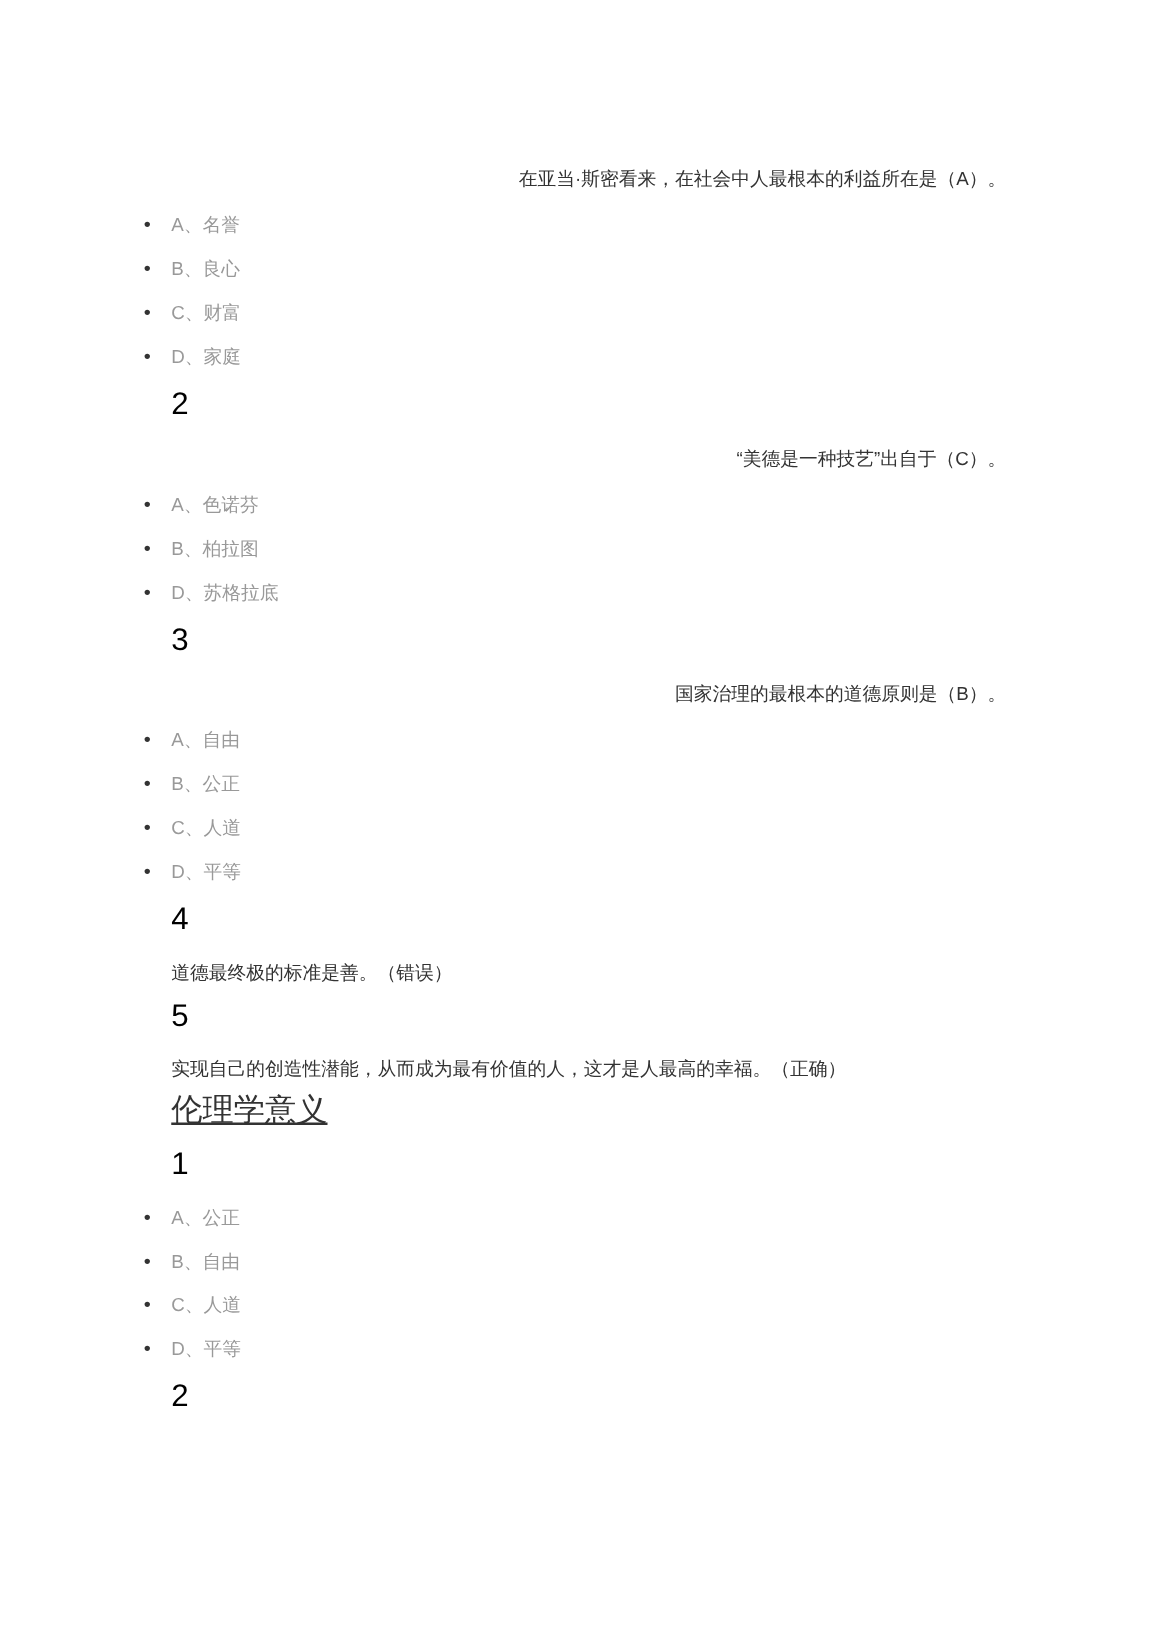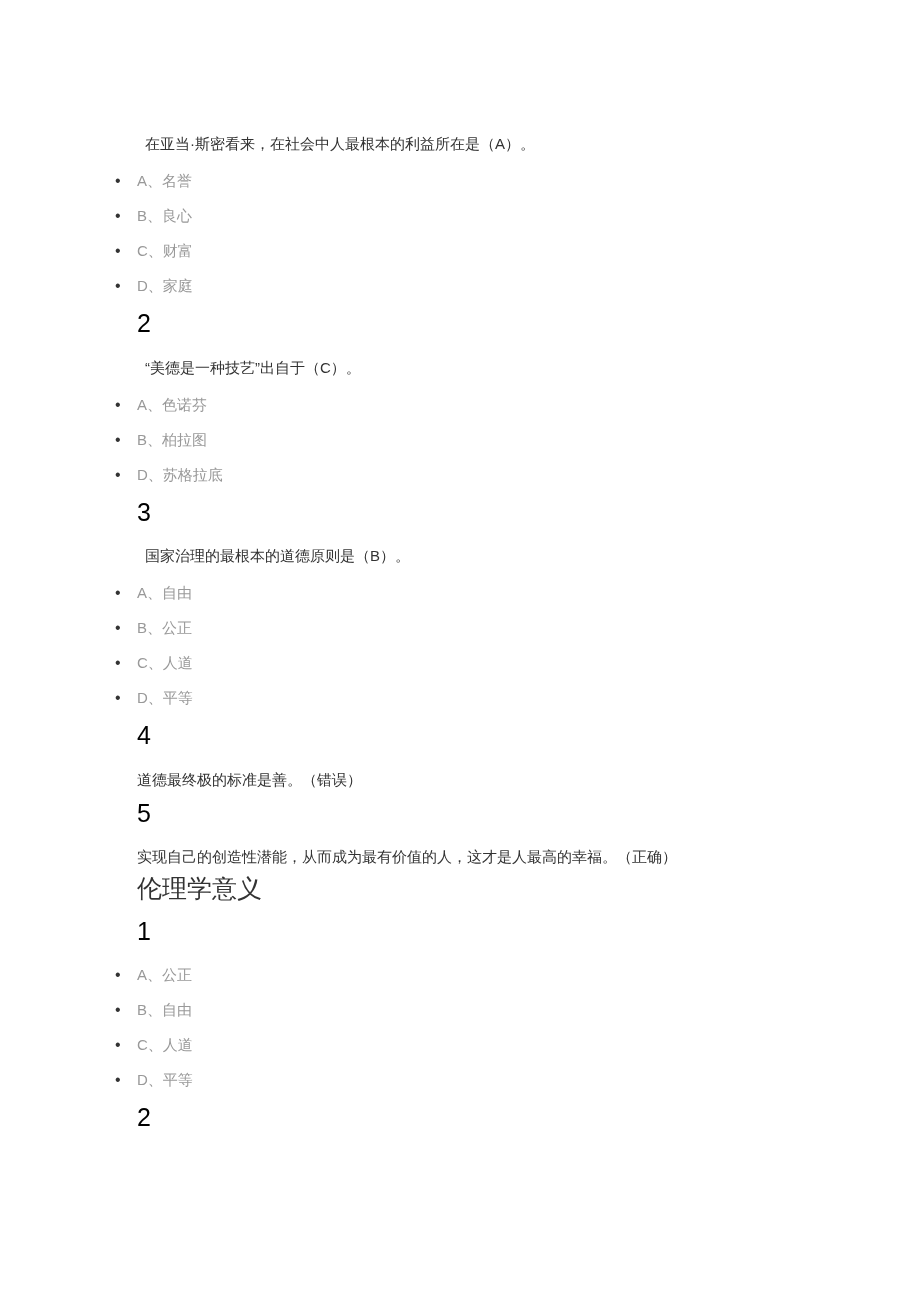--- a/index.html
+++ b/index.html
@@ -10,20 +10,21 @@
       padding: 130px 115px 60px 115px;
       font-size: 15px;
       line-height: 1.8;
       color: #333;
     }
     .question-text {
       color: #333;
       margin-bottom: 10px;
       text-indent: 2em;
       font-size: 15px;
+      text-align: right;
     }
     .options {
       list-style: none;
       margin-bottom: 8px;
     }
     .options li {
       position: relative;
       padding-left: 22px;
       margin-bottom: 8px;
       color: #999;
@@ -52,25 +53,27 @@
       font-weight: normal;
       margin: 4px 0 14px 22px;
       line-height: 1.3;
     }
     .section-title {
       color: #333;
       font-size: 25px;
       font-weight: normal;
       margin: 2px 0 10px 22px;
       line-height: 1.3;
+      text-decoration: underline;
     }
     .statement {
       color: #333;
       margin: 0 0 2px 22px;
       font-size: 15px;
+      font-family: Liberation Serif, serif;
     }
   </style>
 </head>
 <body>
 
 <div id="content">
     <div class="question-text">在亚当·斯密看来，在社会中人最根本的利益所在是（A）。</div>
     <ul class="options">
       <li><span class="option-letter">A、</span><span class="option-text">名誉</span></li>
       <li><span class="option-letter">B、</span><span class="option-text">良心</span></li>

